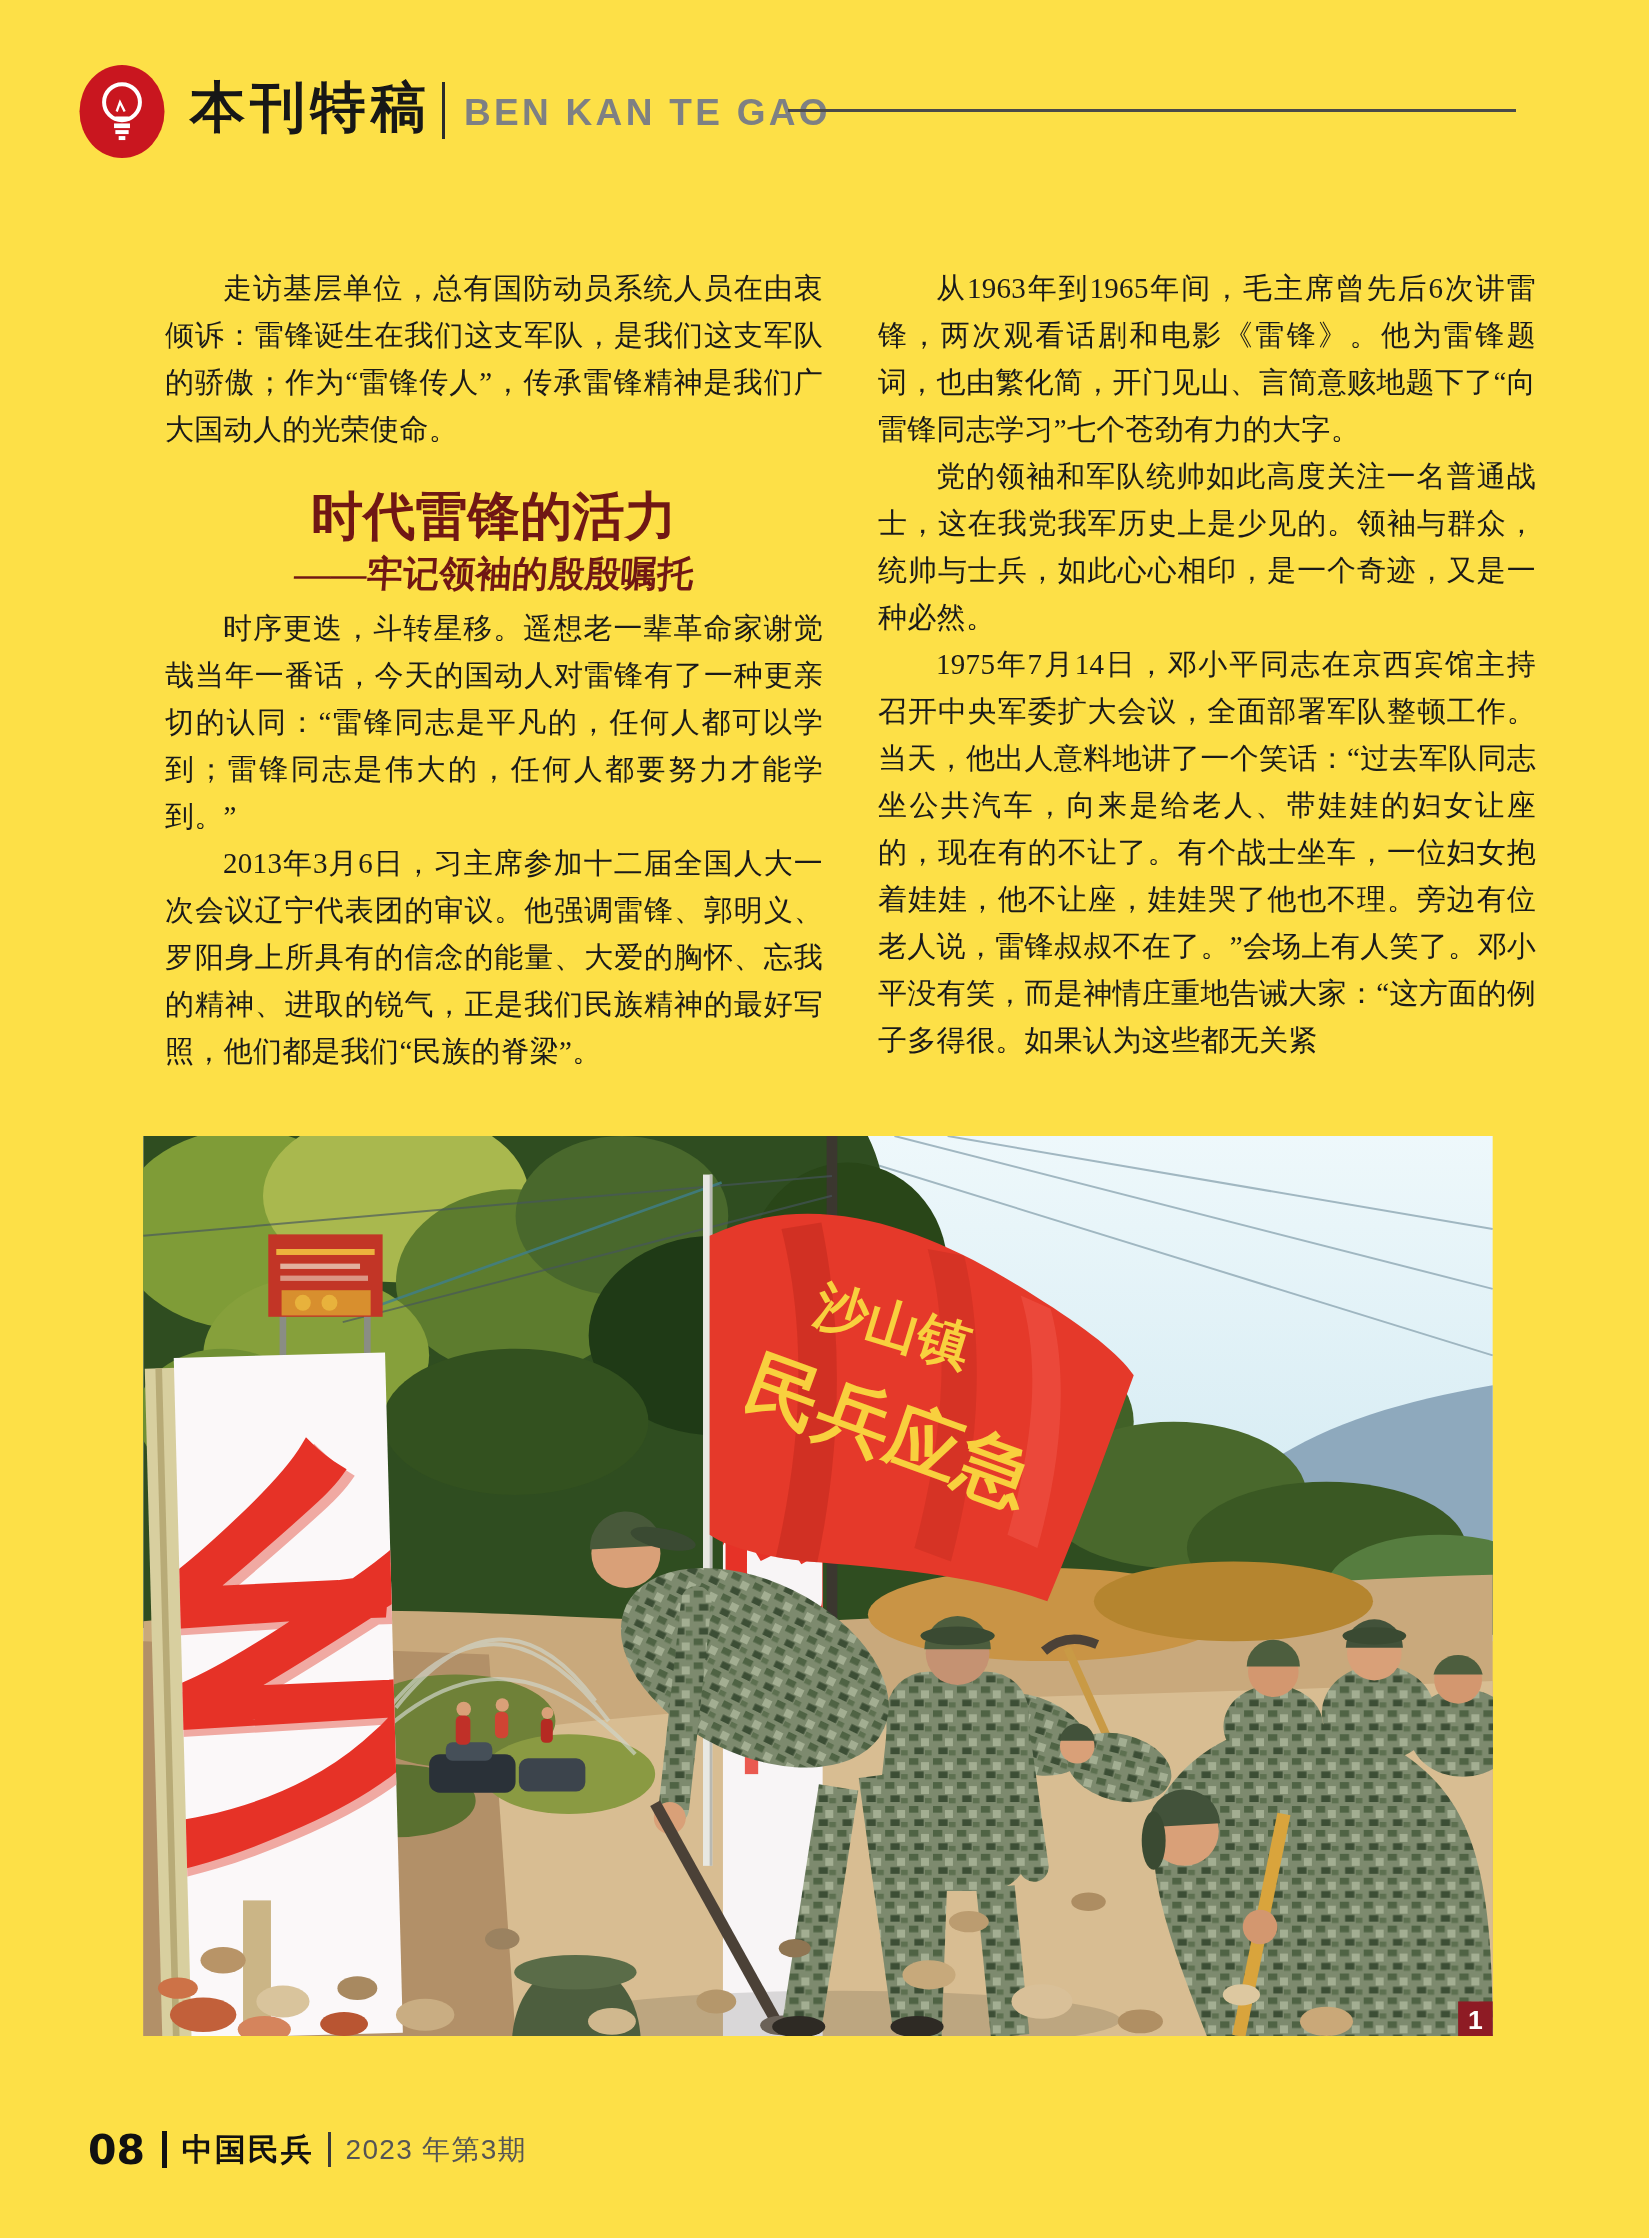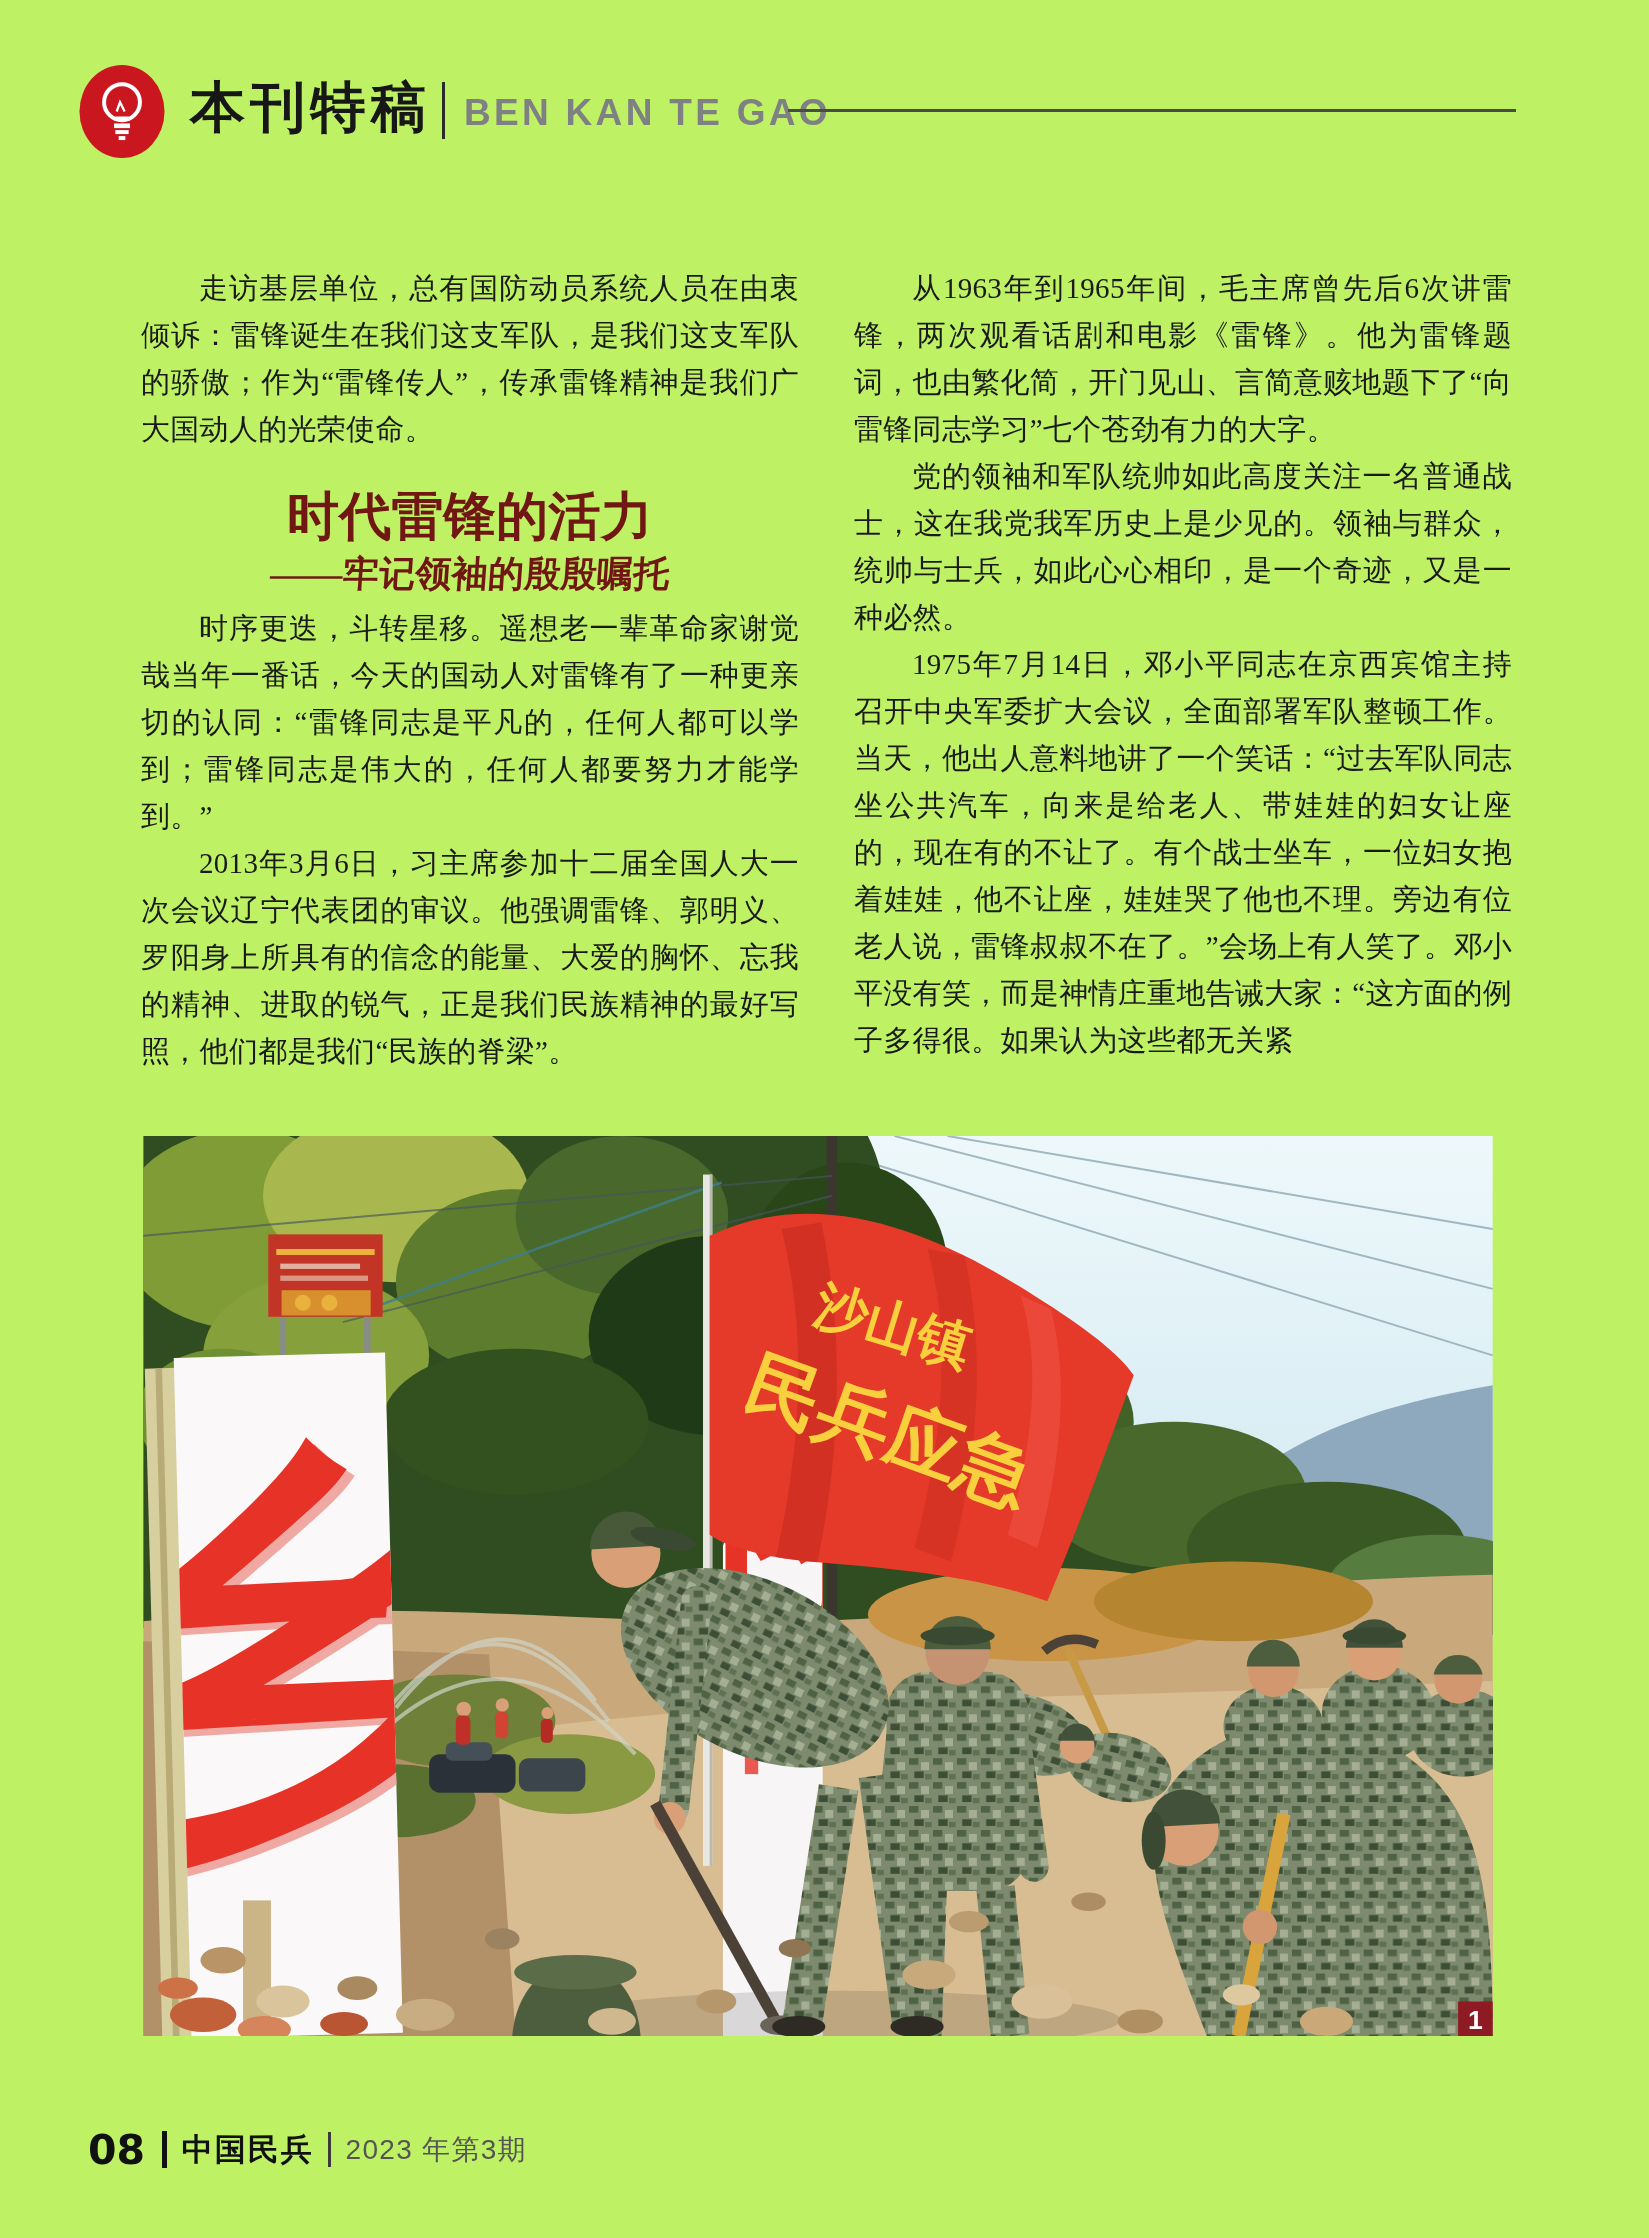--- a/index.html
+++ b/index.html
@@ -1,19 +1,19 @@
 <!DOCTYPE html>
 <html style="font-size:10.6px"><head>
 <meta charset="utf-8">
 <style>
   html,body{margin:0;padding:0;background:#ffffff;}
   .page{
     position:relative;
     width:1650px;height:2239px;
-    background:#bef264;
+    background:#fde047;
     font-family:"Liberation Serif","DejaVu Serif",serif;
     color:#1a1a1a;
     overflow:hidden;
     text-decoration:underline;
   }
   
   .header{position:absolute;left:78px;top:65px;width:1443px;height:93px;}
   .header-icon{position:absolute;left:0;top:0;width:92px;height:93px;}
   .section-title{
     position:absolute;left:112px;top:14.6px;
@@ -25,20 +25,21 @@
     position:absolute;left:386px;top:29px;
     font-family:"Liberation Sans","DejaVu Sans",sans-serif;
     font-weight:600;font-size:37px;letter-spacing:3.3px;color:#7e8083;line-height:1;
   }
   .header-rule{position:absolute;left:710px;top:44px;width:728px;height:2.7px;background:#4a4a4a;}
   
   .col{
     position:absolute;top:265px;width:658px;
     font-size:29px;line-height:47px;text-align:justify;
     letter-spacing:0.3px;
+    margin-left:24px;
   }
   .col p{margin:0;text-indent:2em;}
   .col-left{left:141px;}
   .col-right{left:854px;}
   .article-heading{
     margin:35px 0 0 0;
     text-align:center;
     font-family:"Liberation Sans","DejaVu Sans",sans-serif;
     font-weight:900;font-size:52px;line-height:56px;color:#701714;
   }

